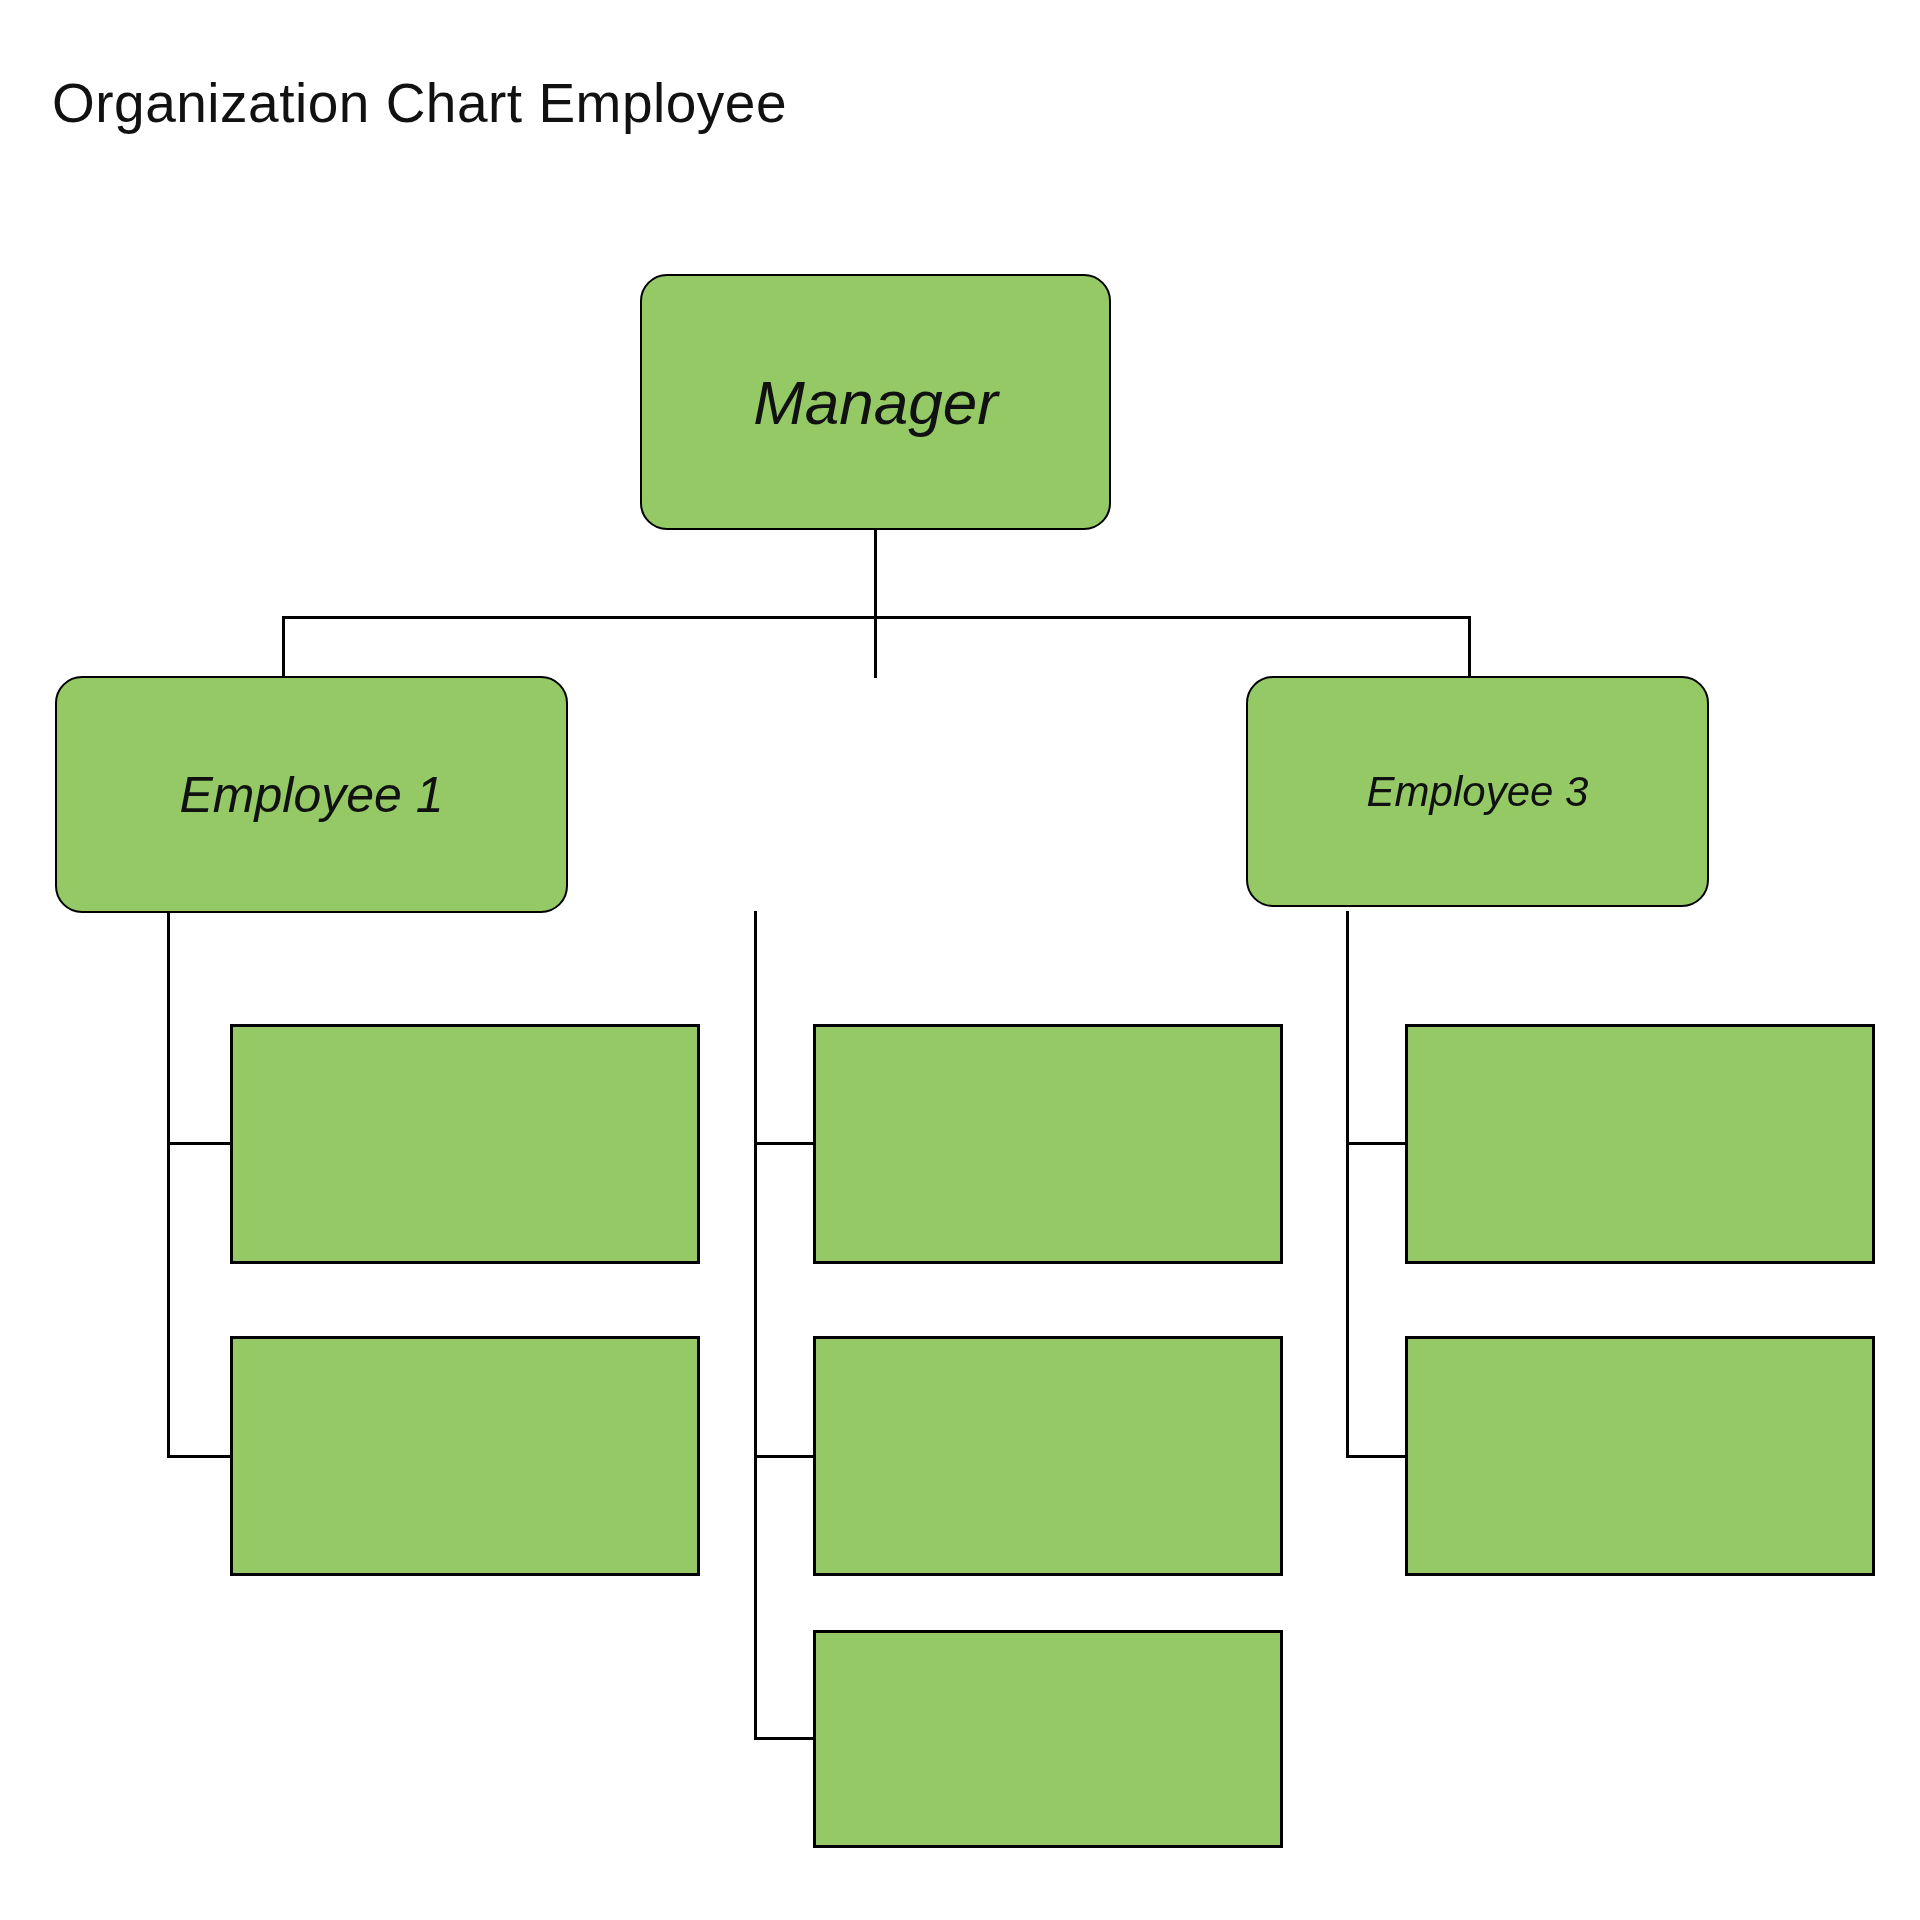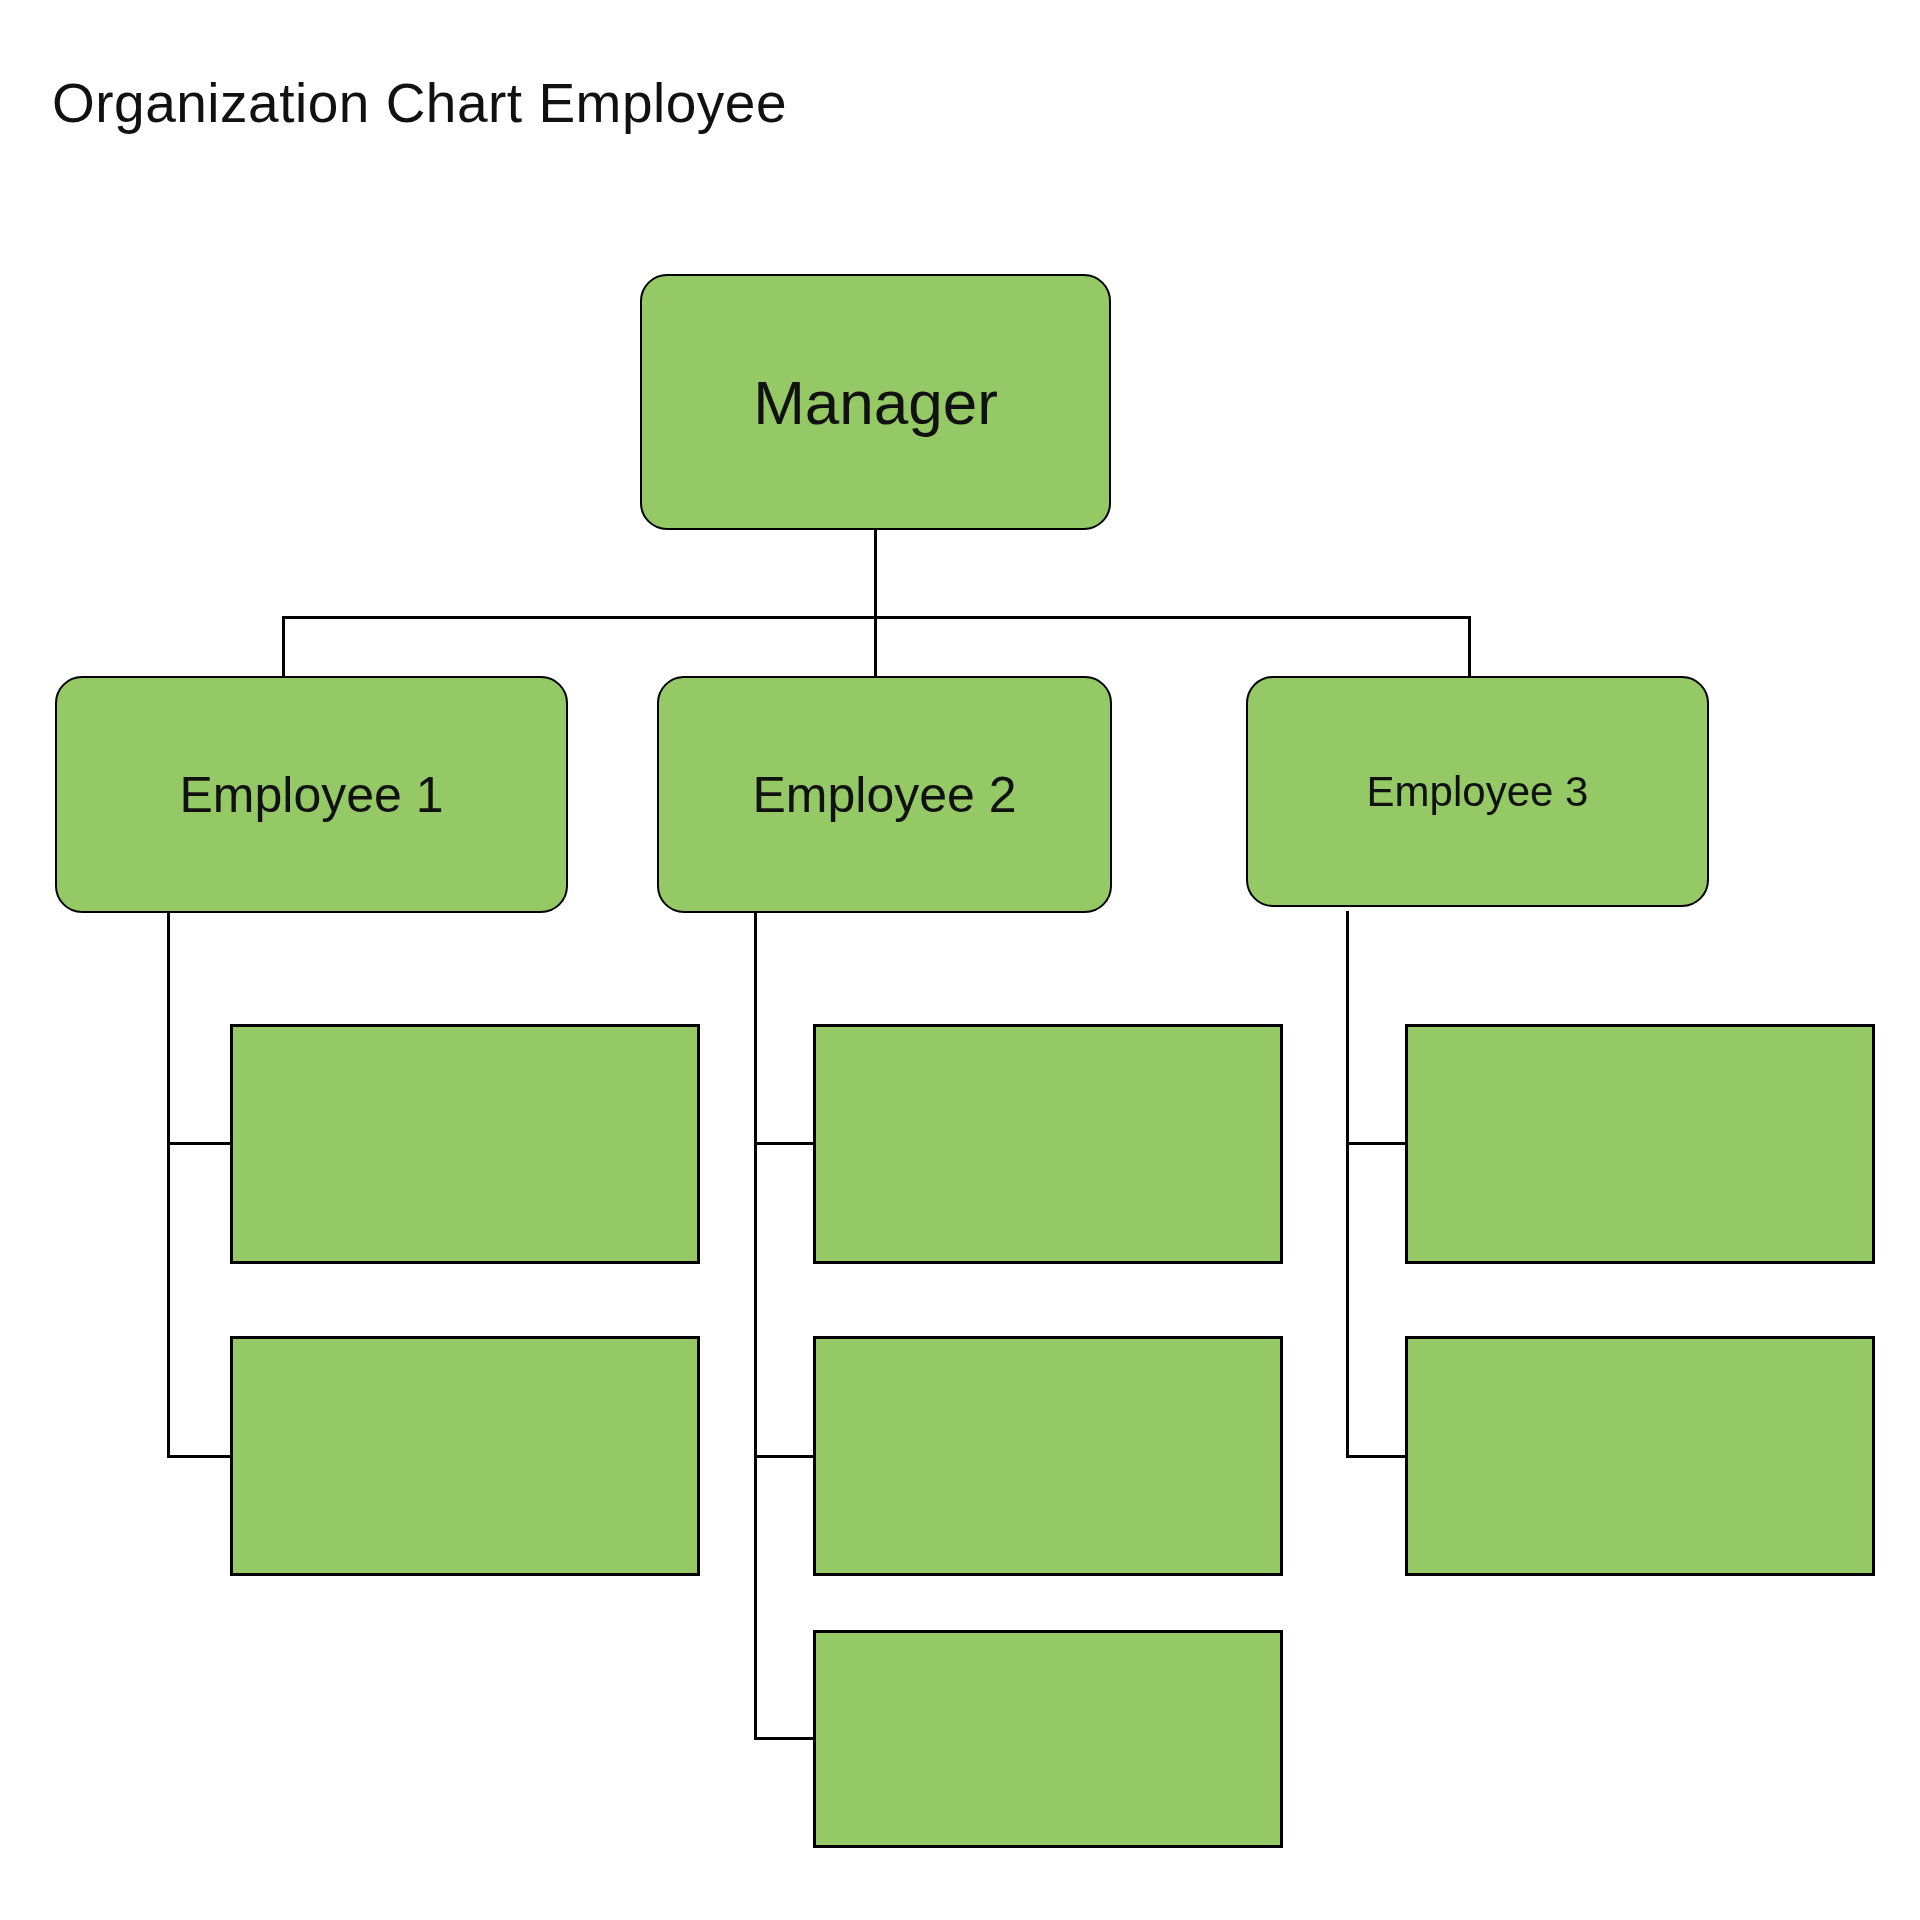--- a/index.html
+++ b/index.html
@@ -23,20 +23,21 @@
     color:var(--text);
     letter-spacing:0.5px;
   }
   .node{
     position:absolute;
     background:var(--node-fill);
     border:2.5px solid var(--node-border);
     display:flex;align-items:center;justify-content:center;
     color:var(--text);
     box-sizing:border-box;
+    font-style:italic;
   }
   .rounded{border-radius:27px;}
   .manager{left:640px;top:274px;width:471px;height:256px;font-size:62px;}
   .emp1{left:55px;top:676px;width:513px;height:237px;font-size:50px;}
   .emp2{left:657px;top:676px;width:455px;height:237px;font-size:50px;}
   .emp3{left:1246px;top:676px;width:463px;height:231px;font-size:42px;}
   .slot{
     position:absolute;
     background:var(--node-fill);
     border:3px solid var(--node-border);
@@ -93,23 +94,20 @@
   <div class="line seg-stub stub-r1"></div>
   <div class="line seg-stub stub-r2"></div>
 
   <div class="node rounded manager">
     <span>Manager</span>
   </div>
 
   <div class="node rounded emp1">
     <span>Employee 1</span>
   </div>
-  <div class="node rounded emp2">
-    <span>Employee 2</span>
-  </div>
   <div class="node rounded emp3">
     <span>Employee 3</span>
   </div>
 
   <div class="slot l row1"></div>
   <div class="slot l row2"></div>
 
   <div class="slot m row1"></div>
   <div class="slot m row2"></div>
   <div class="slot m row3"></div>

